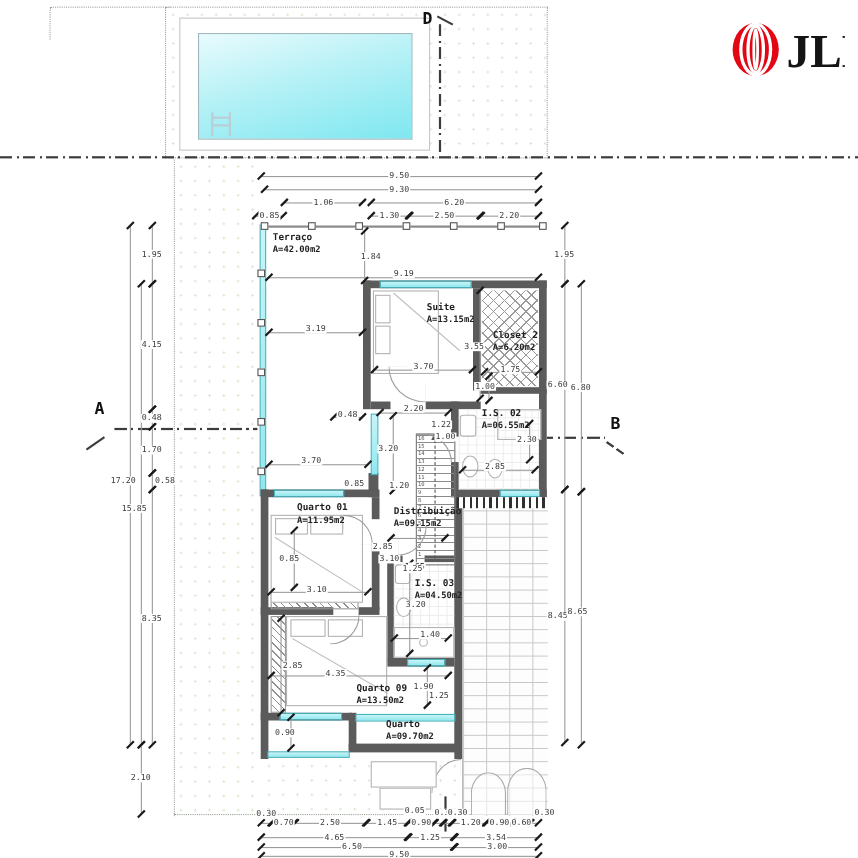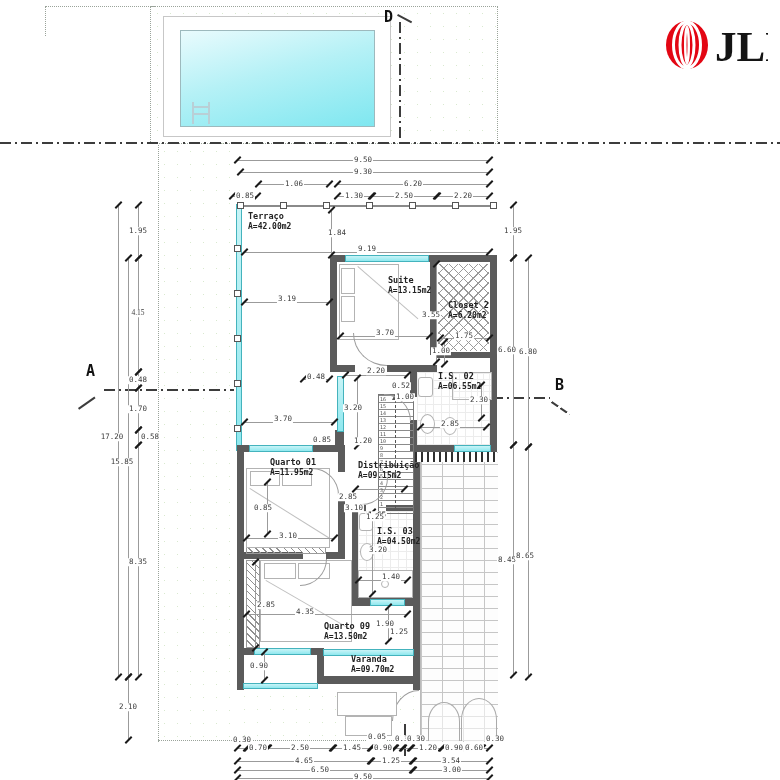--- a/index.html
+++ b/index.html
@@ -471,21 +471,21 @@
       <span class="lbl" style="left: 454px; top: 748px;">0.90</span>
       <span class="lbl" style="left: 474px; top: 748px;">0.60</span>
       <span class="lbl" style="left: 495px; top: 739px;">0.30</span>
       <span class="lbl" style="left: 304px; top: 761px;">4.65</span>
       <span class="lbl" style="left: 391px; top: 761px;">1.25</span>
       <span class="lbl" style="left: 451px; top: 761px;">3.54</span>
       <span class="lbl" style="left: 320px; top: 770px;">6.50</span>
       <span class="lbl" style="left: 452px; top: 770px;">3.00</span>
       <span class="lbl" style="left: 363px; top: 777px;">9.50</span>
       <span class="lbl" style="left: 138px; top: 231px;">1.95</span>
-      <span class="lbl" style="left: 138px; top: 313px; font-family: Liberation Serif, serif;">4.15</span>
+      <span class="lbl" style="left: 138px; top: 313px;">4.15</span>
       <span class="lbl" style="left: 138px; top: 380px;">0.48</span>
       <span class="lbl" style="left: 138px; top: 409px;">1.70</span>
       <span class="lbl" style="left: 150px; top: 437px;">0.58</span>
       <span class="lbl" style="left: 112px; top: 437px;">17.20</span>
       <span class="lbl" style="left: 122px; top: 462px;">15.85</span>
       <span class="lbl" style="left: 138px; top: 562px;">8.35</span>
       <span class="lbl" style="left: 128px; top: 707px;">2.10</span>
       <span class="lbl" style="left: 513px; top: 231px;">1.95</span>
       <span class="lbl" style="left: 507px; top: 350px;">6.60</span>
       <span class="lbl" style="left: 528px; top: 352px;">6.80</span>
@@ -493,21 +493,21 @@
       <span class="lbl" style="left: 525px; top: 556px;">8.65</span>
       <span class="lbl" style="left: 337px; top: 233px;">1.84</span>
       <span class="lbl" style="left: 367px; top: 249px;">9.19</span>
       <span class="lbl" style="left: 287px; top: 299px;">3.19</span>
       <span class="lbl" style="left: 431px; top: 315px;">3.55</span>
       <span class="lbl" style="left: 385px; top: 333px;">3.70</span>
       <span class="lbl" style="left: 464px; top: 336px;">1.75</span>
       <span class="lbl" style="left: 441px; top: 351px;">1.00</span>
       <span class="lbl" style="left: 376px; top: 371px;">2.20</span>
       <span class="lbl" style="left: 316px; top: 377px;">0.48</span>
-      <span class="lbl" style="left: 401px; top: 386px;">0.52</span>
+      <span class="lbl" style="left: 401px; top: 386px;">1.22</span>
       <span class="lbl" style="left: 405px; top: 397px;">1.00</span>
       <span class="lbl" style="left: 479px; top: 400px;">2.30</span>
       <span class="lbl" style="left: 353px; top: 408px;">3.20</span>
       <span class="lbl" style="left: 283px; top: 419px;">3.70</span>
       <span class="lbl" style="left: 450px; top: 424px;">2.85</span>
       <span class="lbl" style="left: 322px; top: 440px;">0.85</span>
       <span class="lbl" style="left: 363px; top: 441px;">1.20</span>
       <span class="lbl" style="left: 377px; top: 515px; font-weight: bold;">1.65</span>
       <span class="lbl" style="left: 348px; top: 497px;">2.85</span>
       <span class="lbl" style="left: 354px; top: 508px;">3.10</span>
@@ -530,21 +530,21 @@
       <span class="room-name" style="left: 438px; top: 372px;">I.S. 02</span>
       <span class="room-area" style="left: 438px; top: 383px;">A=06.55m2</span>
       <span class="room-name" style="left: 270px; top: 458px;">Quarto 01</span>
       <span class="room-area" style="left: 270px; top: 469px;">A=11.95m2</span>
       <span class="room-name" style="left: 358px; top: 461px;">Distribuição</span>
       <span class="room-area" style="left: 358px; top: 472px;">A=09.15m2</span>
       <span class="room-name" style="left: 377px; top: 527px;">I.S. 03</span>
       <span class="room-area" style="left: 377px; top: 538px;">A=04.50m2</span>
       <span class="room-name" style="left: 324px; top: 622px;">Quarto 09</span>
       <span class="room-area" style="left: 324px; top: 633px;">A=13.50m2</span>
-      <span class="room-name" style="left: 351px; top: 655px;">Varanda</span>
+      <span class="room-name" style="left: 351px; top: 655px;">Quarto</span>
       <span class="room-area" style="left: 351px; top: 666px;">A=09.70m2</span>
       <span class="marker" style="left: 384px; top: 8px;">D</span>
       <span class="marker" style="left: 86px; top: 362px;">A</span>
       <span class="marker" style="left: 555px; top: 376px;">B</span>
       <span class="stair-num" style="left: 380px; top: 397px;">16</span>
       <span class="stair-num" style="left: 380px; top: 404px;">15</span>
       <span class="stair-num" style="left: 380px; top: 411px;">14</span>
       <span class="stair-num" style="left: 380px; top: 418px;">13</span>
       <span class="stair-num" style="left: 380px; top: 425px;">12</span>
       <span class="stair-num" style="left: 380px; top: 432px;">11</span>

